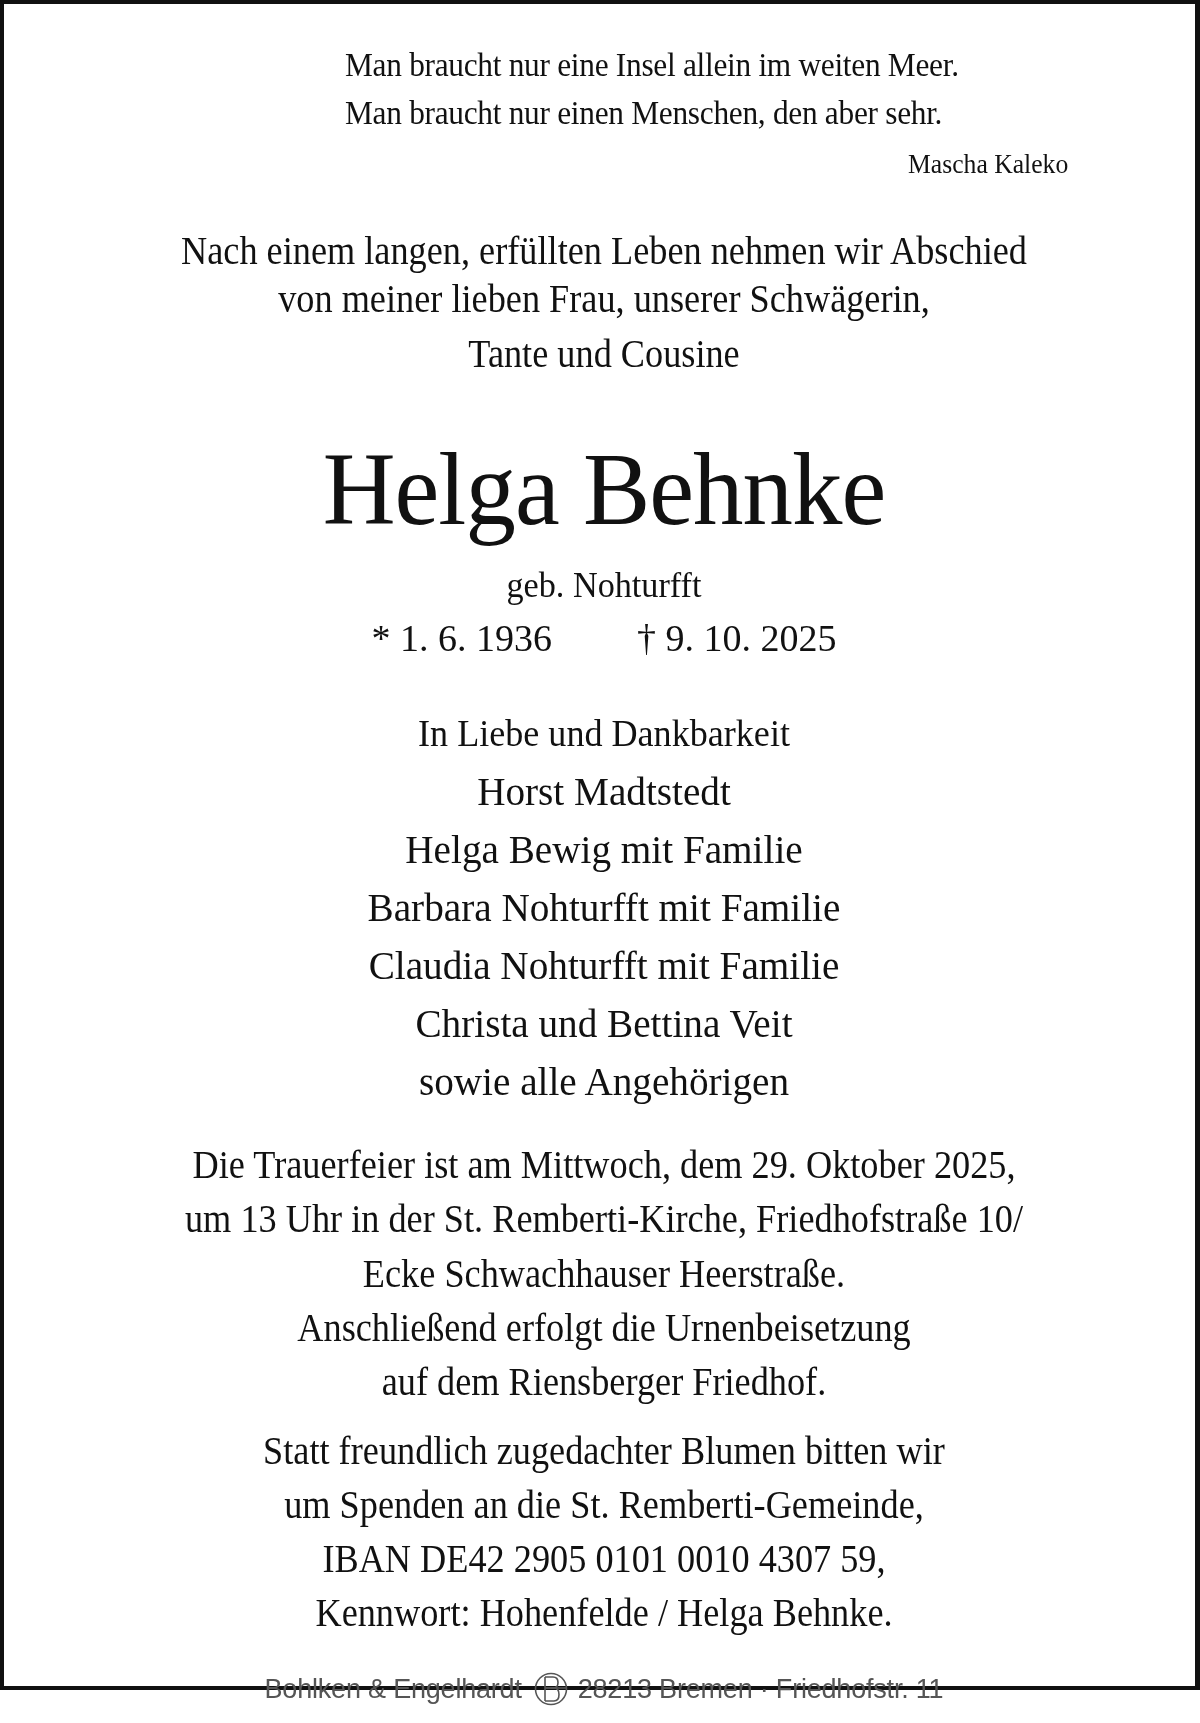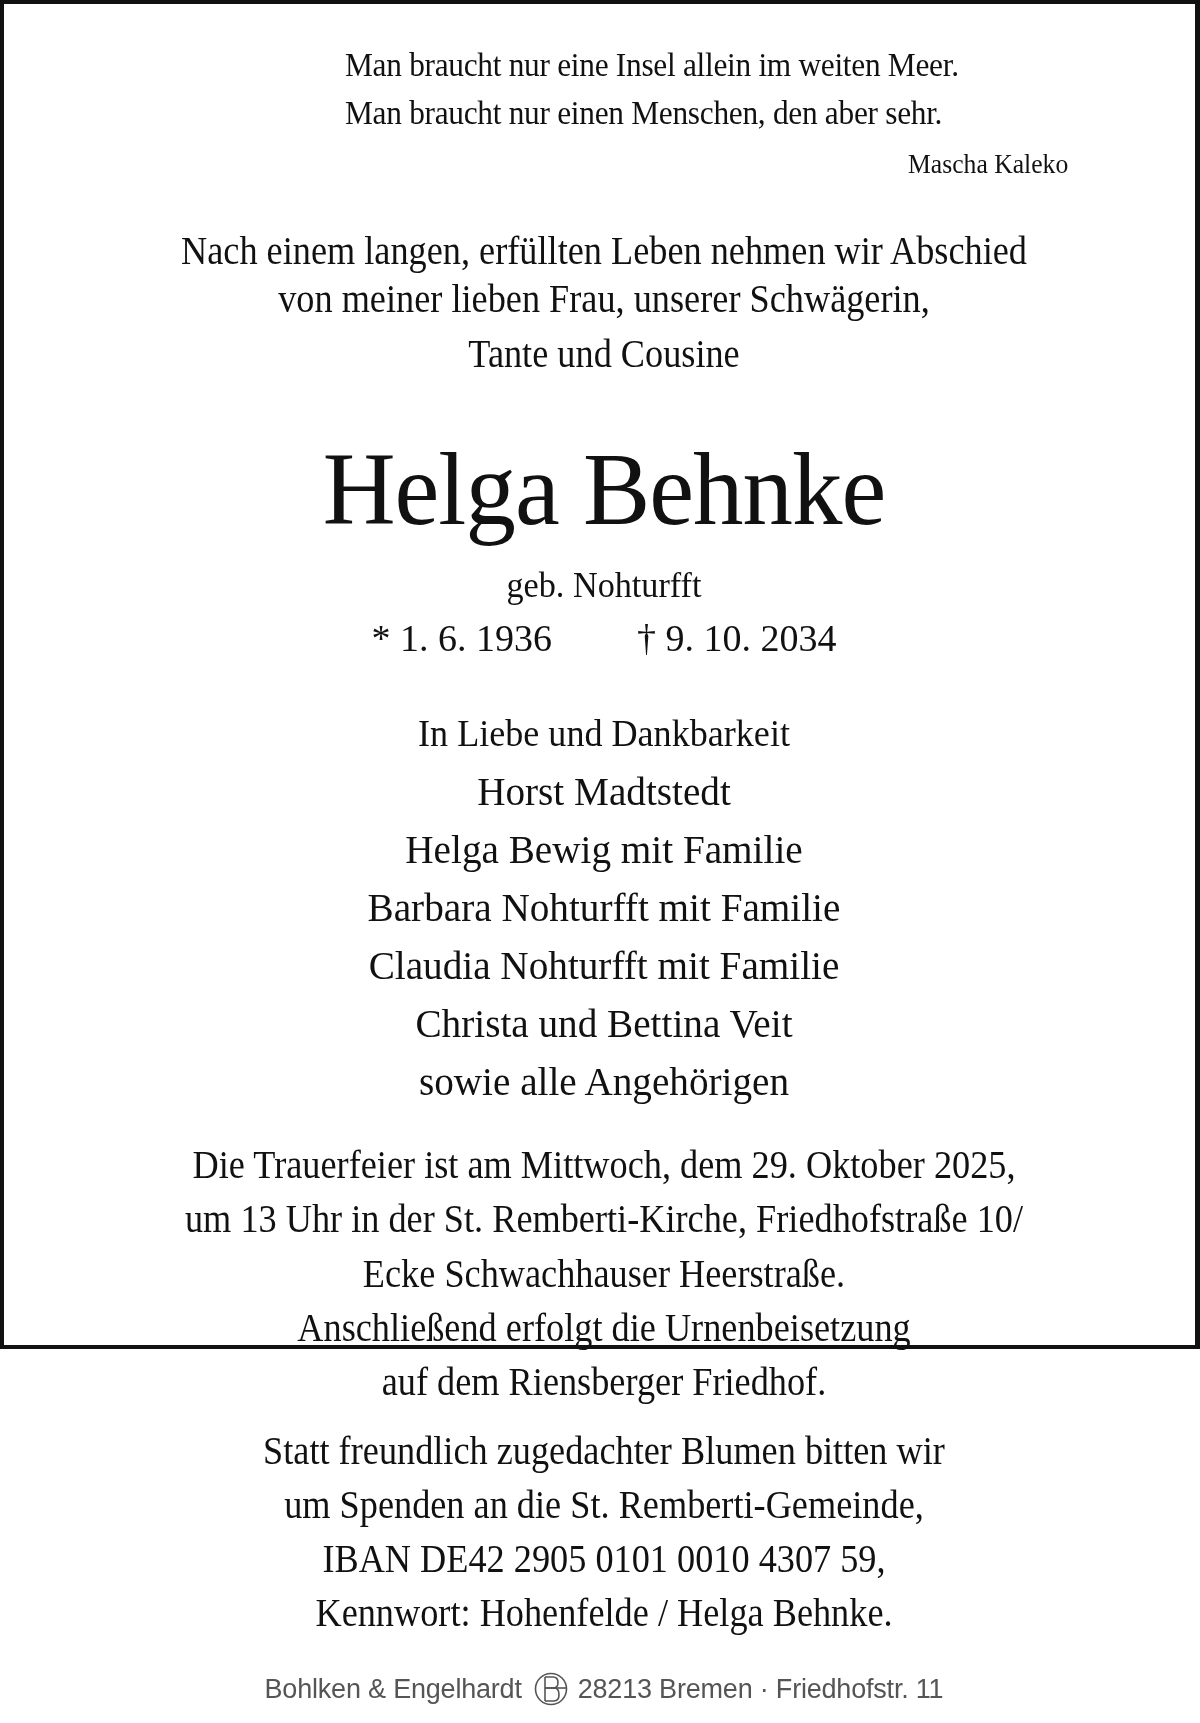--- a/index.html
+++ b/index.html
@@ -10,21 +10,21 @@
     body {
       width: 1200px;
       height: 1723px;
       position: relative;
       overflow: hidden;
     }
     .frame {
       position: absolute;
       left: 0; top: 0;
       width: 1200px;
-      height: 1349px;
+      height: 1690px;
       box-sizing: border-box;
       border-top: 4px solid #111;
       border-left: 4px solid #111;
       border-right: 5px solid #111;
       border-bottom: 4px solid #111;
       background: #fff;
     }
     .serif {
       font-family: "Liberation Serif", "DejaVu Serif", serif;
       color: #111;
@@ -136,21 +136,21 @@
     <div class="center serif intro-line" style="top:224px;">Nach einem langen, erfüllten Leben nehmen wir Abschied</div>
     <div class="center serif intro-line" style="top:272px;">von meiner lieben Frau, unserer Schwägerin,</div>
     <div class="center serif intro-line" style="top:327px;">Tante und Cousine</div>
   </div>
 
   <div class="center serif name" style="top:425px;">Helga Behnke</div>
   <div class="center serif born-name" style="top:560px;">geb. Nohturfft</div>
   <div class="center serif dates" style="top:612px;">
     <span>* 1. 6. 1936</span>
     <span style="width:66px;"></span>
-    <span>† 9. 10. 2034</span>
+    <span>† 9. 10. 2025</span>
   </div>
 
   <div>
     <div class="center serif mourner-intro" style="top:707px;">In Liebe und Dankbarkeit</div>
     <div class="center serif mourner" style="top:764px;">Horst Madtstedt</div>
     <div class="center serif mourner" style="top:822px;">Helga Bewig mit Familie</div>
     <div class="center serif mourner" style="top:880px;">Barbara Nohturfft mit Familie</div>
     <div class="center serif mourner" style="top:938px;">Claudia Nohturfft mit Familie</div>
     <div class="center serif mourner" style="top:996px;">Christa und Bettina Veit</div>
     <div class="center serif mourner" style="top:1054px;">sowie alle Angehörigen</div>

